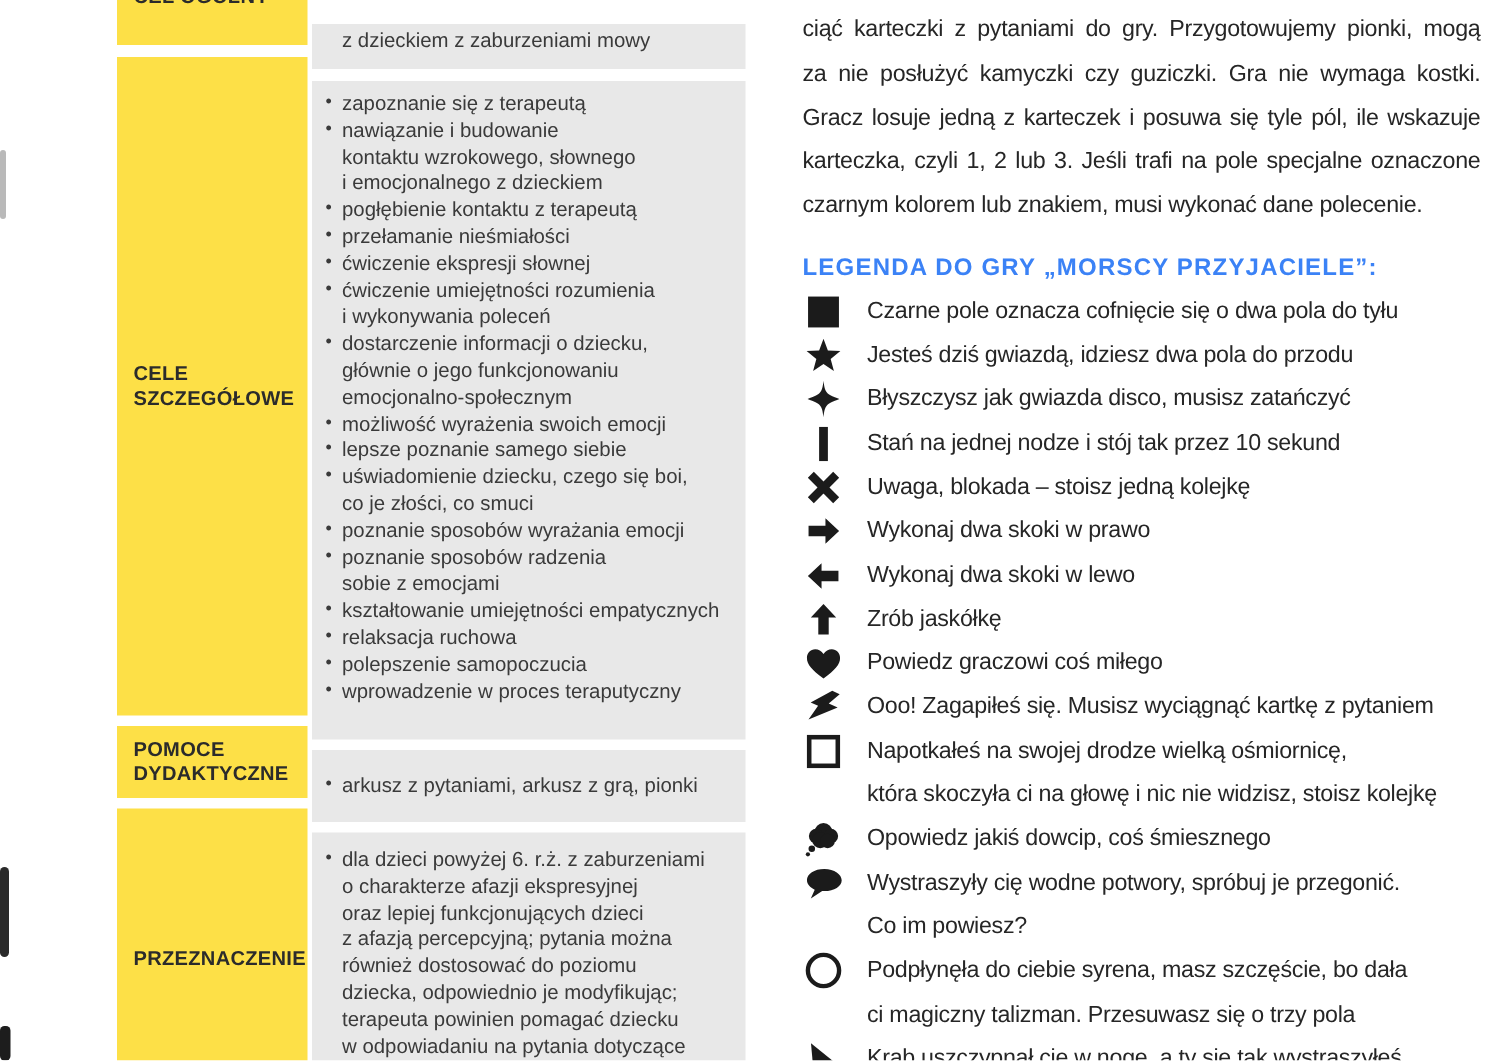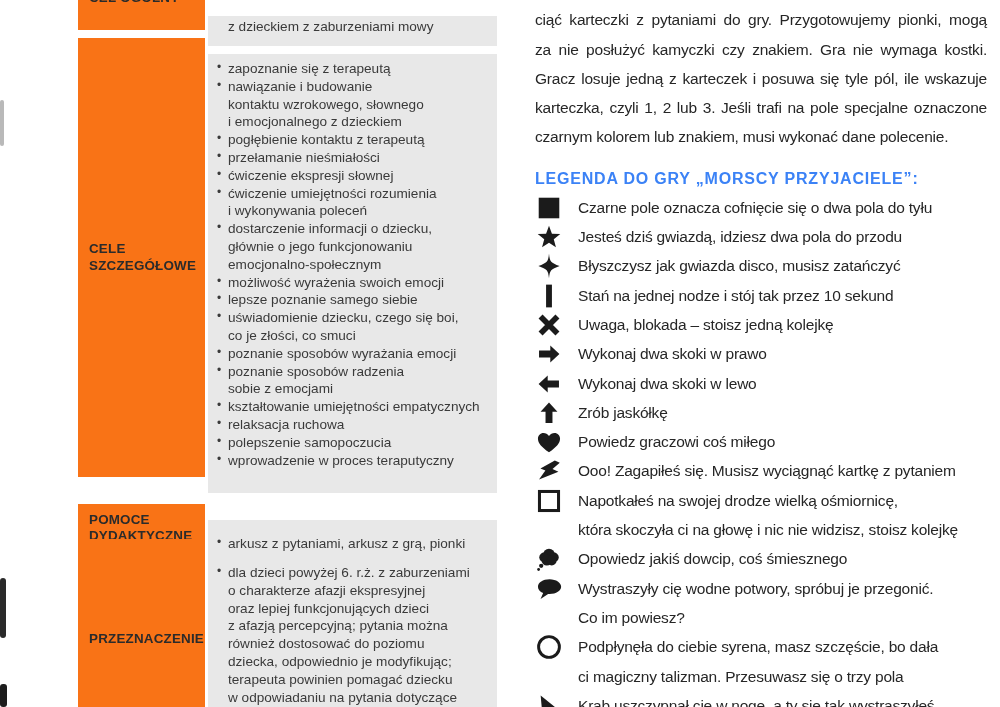--- a/index.html
+++ b/index.html
@@ -5,24 +5,24 @@
   html,body{margin:0;padding:0;background:#ffffff;}
   .page{
     position:relative;width:1000px;height:707px;overflow:hidden;background:#ffffff;
     font-family:"Liberation Sans","DejaVu Sans",sans-serif;
   }
   
   .table-wrap{position:absolute;left:78px;top:0;width:419px;}
   .t-row{position:absolute;left:0;width:419px;}
   .t-row.row0{top:0;height:30px;}
   .t-row.row1{top:38px;height:439px;}
-  .t-row.row2{top:504px;height:48px;border-radius:14px;}
+  .t-row.row2{top:484px;height:48px;border-radius:14px;}
   .t-row.row3{top:539px;height:200px;}
   .t-label{
-    position:absolute;left:0;top:0;width:127px;height:100%;background:#f97316;
+    position:absolute;left:0;top:0;width:127px;height:100%;background:#fde047;
     display:flex;align-items:center;box-sizing:border-box;padding:0 8px 0 11px;
   }
   .t-label span{
     font-weight:bold;font-size:13.4px;line-height:16.5px;color:#2b2b2b;letter-spacing:.2px;
   }
   .t-label.clipped{align-items:flex-start;}
   .t-label.clipped span{position:relative;top:-10px;}
   .t-content{
     position:absolute;left:130px;top:0;width:289px;height:100%;background:#e8e8e8;
     box-sizing:border-box;color:#3a3a3a;font-size:13.6px;line-height:17.8px;margin-top:16px;
@@ -128,21 +128,21 @@
           <div class="b-line">w odpowiadaniu na pytania dotyczące</div>
           <div class="b-line">emocji, udzielając mu wskazówek</div>
         </div>
       </div>
     </div>
 
   <div class="right-col">
     <div id="intro-root">
         <div class="jline first">W grze planszowej „Morscy przyjaciele” należy najpierw po-</div>
         <div class="jline">ciąć karteczki z pytaniami do gry. Przygotowujemy pionki, mogą</div>
-        <div class="jline">za nie posłużyć kamyczki czy znakiem. Gra nie wymaga kostki.</div>
+        <div class="jline">za nie posłużyć kamyczki czy guziczki. Gra nie wymaga kostki.</div>
         <div class="jline">Gracz losuje jedną z karteczek i posuwa się tyle pól, ile wskazuje</div>
         <div class="jline">karteczka, czyli 1, 2 lub 3. Jeśli trafi na pole specjalne oznaczone</div>
         <div class="jline natural">czarnym kolorem lub znakiem, musi wykonać dane polecenie.</div>
       </div>
     <h2 class="legend-heading">LEGENDA DO GRY „MORSCY PRZYJACIELE”:</h2>
     <div id="legend-root">
         <div class="leg-line"><span class="leg-icon">
             <svg viewBox="0 0 24 24">
               <rect x="2.5" y="2.5" width="19" height="19" fill="#1b1b1b"></rect>
             </svg>

